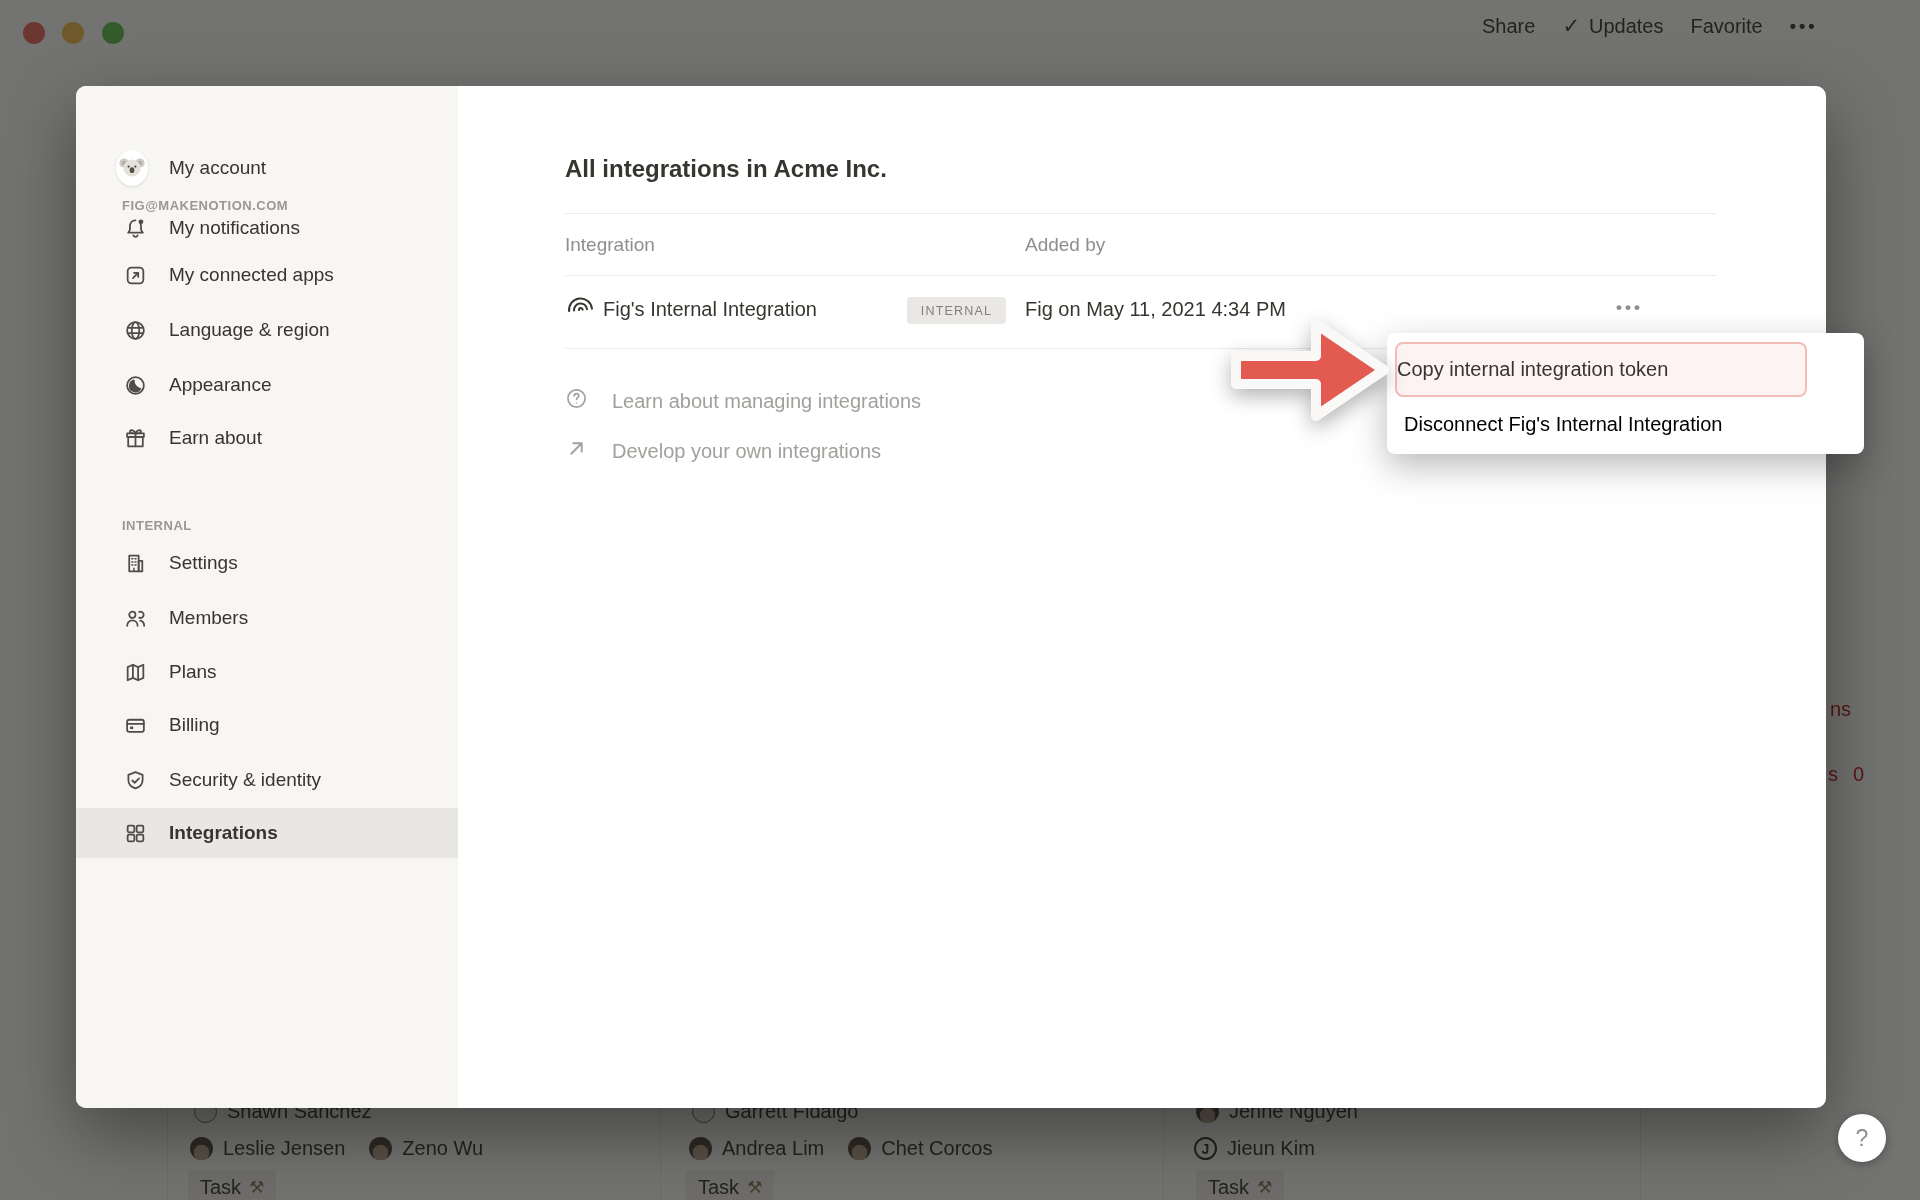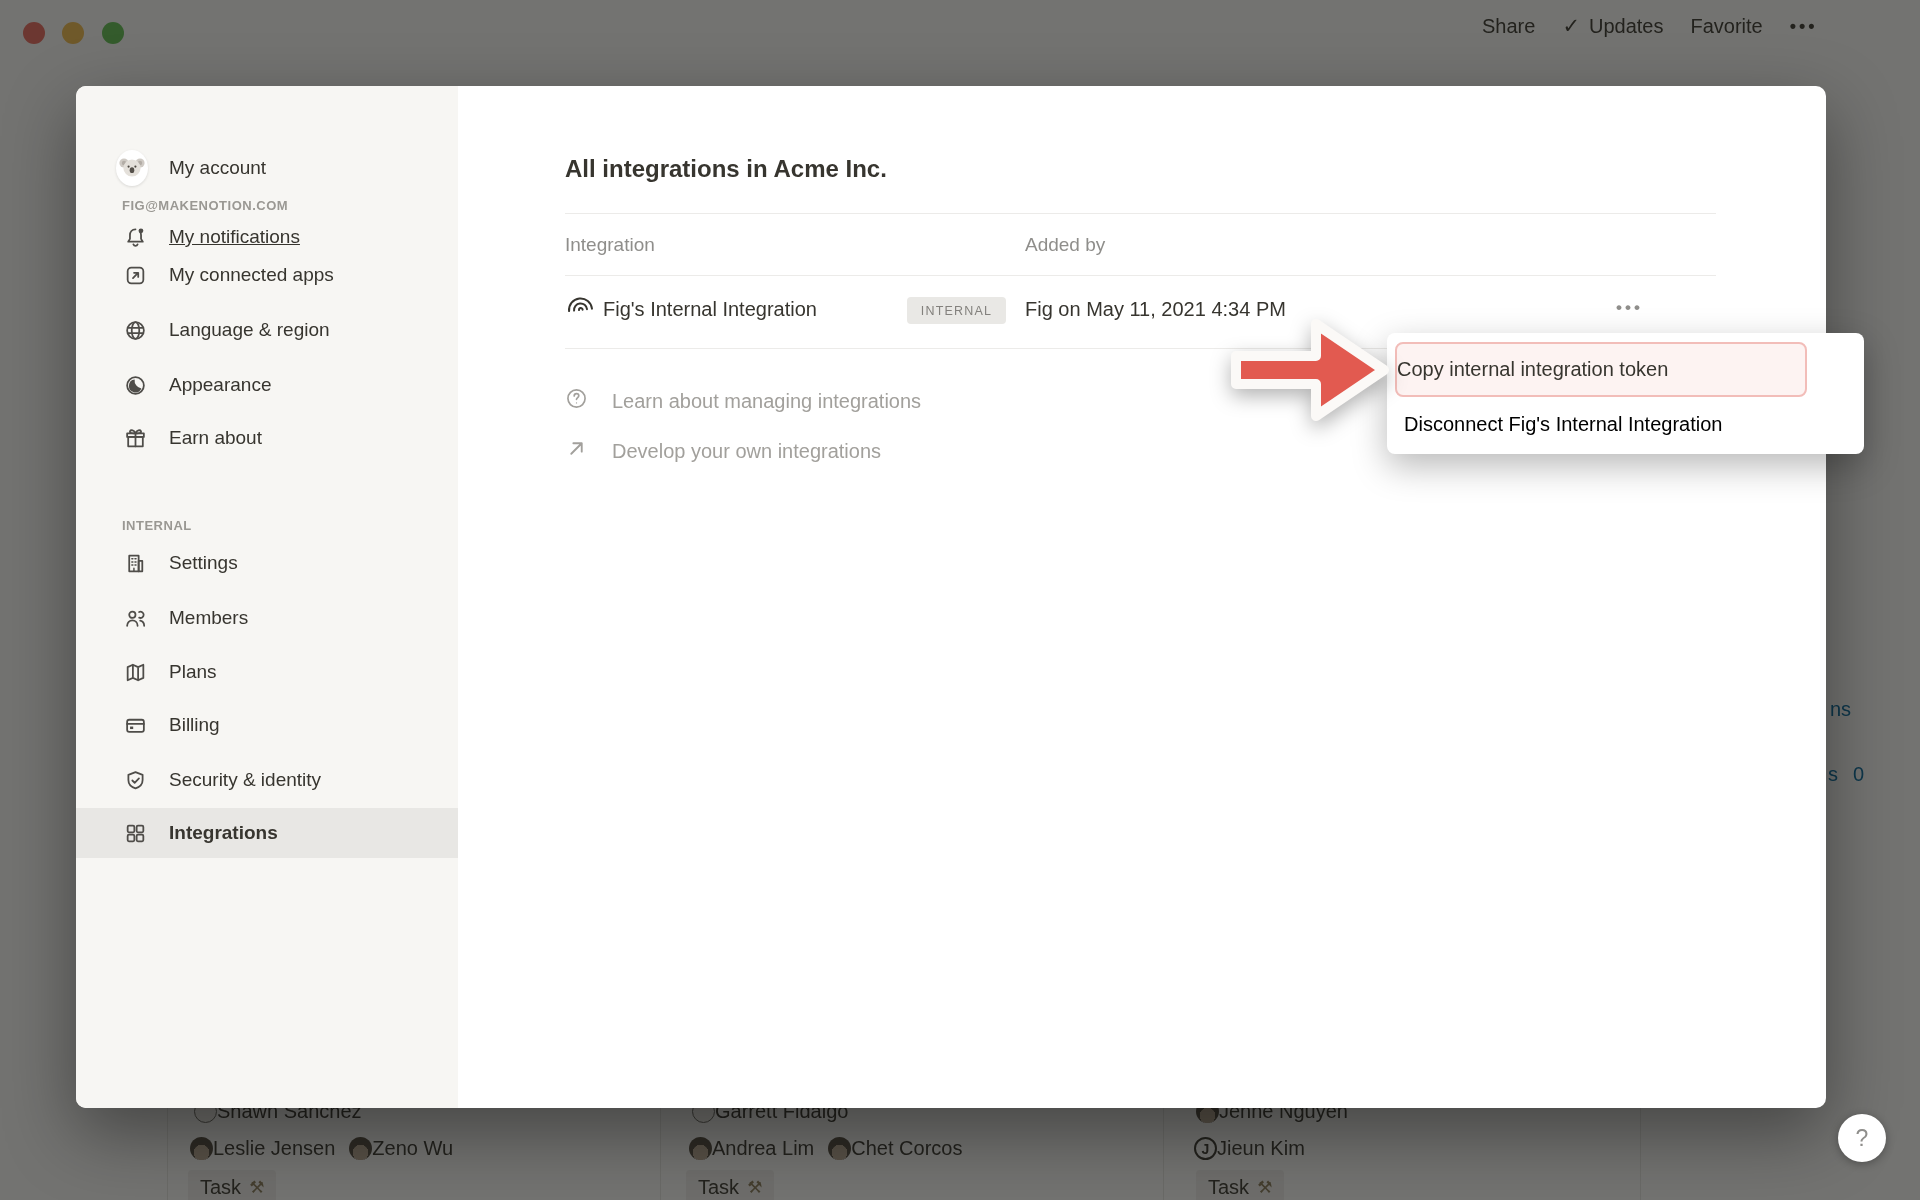--- a/index.html
+++ b/index.html
@@ -8,29 +8,29 @@
   .abs{position:absolute;}
   
   #bg{position:absolute;inset:0;background:#fff;}
   .tl{position:absolute;top:22px;width:22px;height:22px;border-radius:50%;}
   .topbar-right{position:absolute;top:14px;left:1482px;display:flex;align-items:center;gap:27px;
                 font-size:20px;color:#37352F;}
   .topbar-right .grp{display:flex;align-items:center;gap:9px;}
   .check{font-size:21px;}
   .more-dots{font-size:18px;letter-spacing:3px;font-weight:700;}
   .vline{position:absolute;top:1085px;bottom:0;width:1px;background:#E9E8E5;}
-  .bgname{position:absolute;display:flex;align-items:center;font-size:20px;color:#37352F;white-space:nowrap;}
+  .bgname{position:absolute;display:flex;align-items:center;gap:10px;font-size:20px;color:#37352F;white-space:nowrap;}
   .av{width:23px;height:23px;border-radius:50%;background:radial-gradient(circle at 50% 68%,#b9a795 40%,#51493f 41%);flex:0 0 auto;}
   .av.outline{background:#f4f2ef;border:1.5px solid #6b6964;box-sizing:border-box;}
   .av.letter{background:#fff;border:2px solid #37352F;box-sizing:border-box;display:flex;align-items:center;justify-content:center;
              font-size:14px;font-weight:600;color:#37352F;}
   .task-chip{position:absolute;height:34px;background:#F2F1EF;border-radius:4px;display:flex;align-items:center;
              gap:8px;padding:0 12px;font-size:20px;color:#37352F;}
   .hammer{font-size:17px;color:#8a7a5a;}
-  .frag{position:absolute;font-size:20px;color:#0369a1;}
+  .frag{position:absolute;font-size:20px;color:#b91c1c;}
   
   #overlay{position:absolute;inset:0;background:rgba(22,21,19,0.60);}
   
   #modal{position:absolute;left:76px;top:86px;width:1750px;height:1022px;background:#fff;border-radius:10px;
          box-shadow:0 25px 70px rgba(0,0,0,0.4);}
   #sidebar{position:absolute;left:0;top:0;bottom:0;width:382px;background:#F7F6F3;border-radius:10px 0 0 10px;}
   .side-head{position:absolute;left:46px;font-size:13px;font-weight:600;letter-spacing:0.5px;color:#9A9893;}
   .srow{position:absolute;left:0;right:0;height:50px;display:flex;align-items:center;padding-left:46px;box-sizing:border-box;
         font-size:19px;color:#37352F;cursor:pointer;}
   .srow .ic{width:26px;display:flex;justify-content:center;margin-right:21px;flex:0 0 auto;}
@@ -153,21 +153,21 @@
             <circle cx="15" cy="15" r="8.6" fill="#E4E0DA"></circle>
             <circle cx="11.6" cy="13.6" r="1.1" fill="#4a453f"></circle>
                 <circle cx="18.4" cy="13.6" r="1.1" fill="#4a453f"></circle>
             <ellipse cx="15" cy="17.2" rx="2.3" ry="2.9" fill="#55504a"></ellipse>
           </svg>
             </span>
         </span>
         <span>My account</span>
       </div>
 
-      <div class="srow" style="top:126px;text-decoration:underline;">
+      <div class="srow" style="top:117px;">
         <span class="ic">
           <svg class="icn" width="23" height="23" viewBox="0 0 22 22">
             <path d="M11 3.2c-3.4 0-5.3 2.6-5.3 5.5v3.6L4 15h14l-1.7-2.7V8.7c0-1.2-.3-2.3-.9-3.2"></path>
             <path d="M9 17.5c.4 1 1 1.5 2 1.5s1.6-.5 2-1.5"></path>
             <circle cx="16.2" cy="4.6" r="2.3" fill="#4F4D49" stroke="none"></circle>
           </svg>
         </span>
         <span>My notifications</span>
       </div>
 

